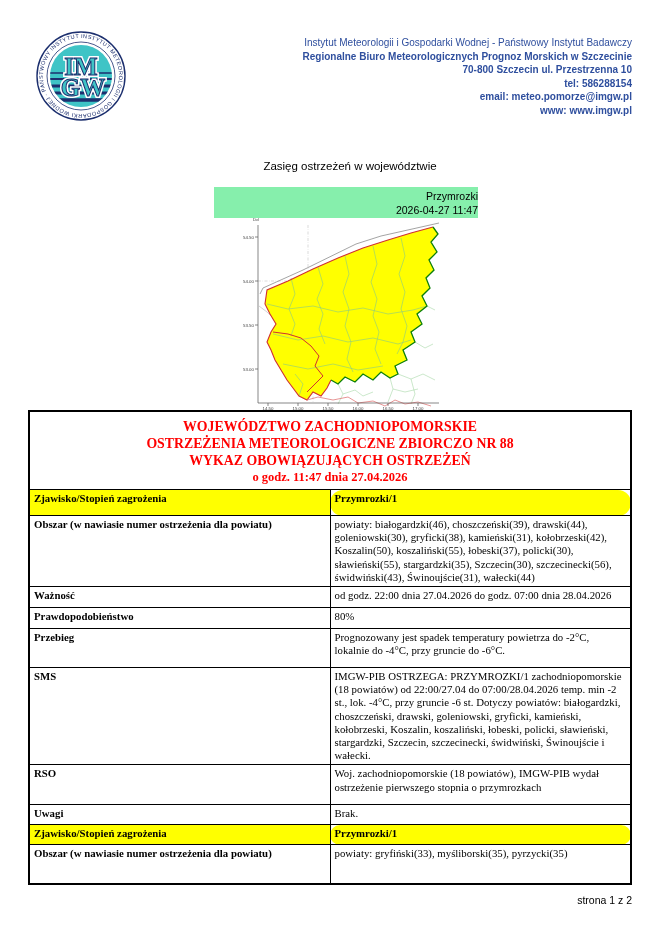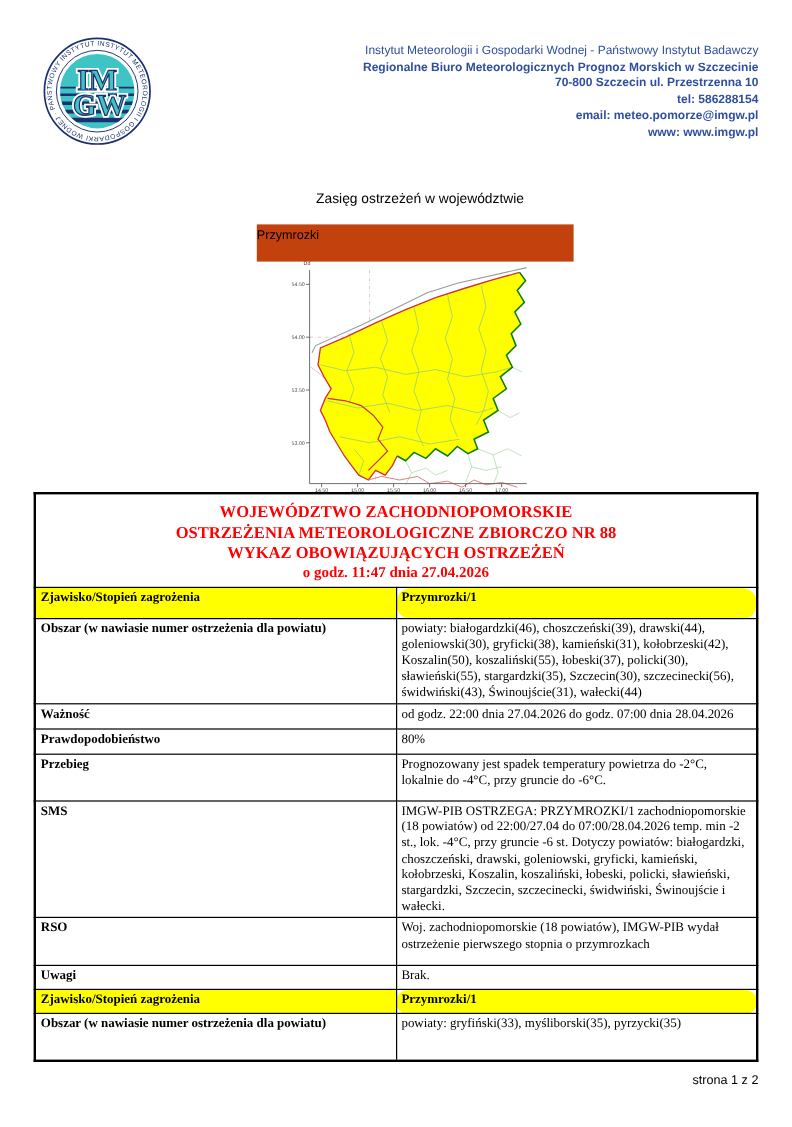--- a/index.html
+++ b/index.html
@@ -8,22 +8,22 @@
 
   
   #logo{position:absolute;left:34px;top:29px;width:94px;height:94px;}
   #hdr{position:absolute;top:36px;right:28px;width:470px;text-align:right;
        font-size:10px;line-height:13.5px;}
   .hdr-line{white-space:nowrap;}
   .hdr-bold{font-weight:bold;}
 
   
   #zasieg{position:absolute;left:130px;top:160px;width:440px;text-align:center;font-size:11.5px;}
-  #capbox{position:absolute;left:214px;top:187px;width:264px;height:31px;background:#c2410c;
-          text-align:left;font-size:10.5px;line-height:14px;padding-top:2px;box-sizing:border-box;}
+  #capbox{position:absolute;left:214px;top:187px;width:264px;height:31px;background:#86efac;
+          text-align:right;font-size:10.5px;line-height:14px;padding-top:2px;box-sizing:border-box;}
 
   
   #map{position:absolute;left:243px;top:214px;width:200px;height:196px;}
 
   
   #wtable{position:absolute;left:28px;top:410px;width:604px;border-collapse:collapse;
           table-layout:fixed;font-family:"Liberation Serif",serif;}
   #wtable td{border:1px solid #000;vertical-align:top;padding:2px 5px 2px 4px;
              font-size:10.8px;line-height:13.2px;box-sizing:border-box;}
   #wtable{border:2px solid #000;}
@@ -77,20 +77,21 @@
     <div class="hdr-line hdr-bold">Regionalne Biuro Meteorologicznych Prognoz Morskich w Szczecinie</div>
     <div class="hdr-line hdr-bold">70-800 Szczecin ul. Przestrzenna 10</div>
     <div class="hdr-line hdr-bold">tel: 586288154</div>
     <div class="hdr-line hdr-bold">email: meteo.pomorze@imgw.pl</div>
     <div class="hdr-line hdr-bold">www: www.imgw.pl</div>
   </div>
 
   <div id="zasieg">Zasięg ostrzeżeń w województwie</div>
   <div id="capbox">
     <div>Przymrozki</div>
+    <div>2026-04-27 11:47</div>
   </div>
 
   <div id="map">
     <svg width="200" height="196" viewBox="0 0 200 196">
 
       <g stroke="#b5b5b5" stroke-width="0.5" stroke-dasharray="3,1.5,0.5,1.5">
         <line x1="65" y1="11" x2="65" y2="62"></line>
         <line x1="15" y1="67" x2="70" y2="67"></line>
         <line x1="70" y1="150" x2="70" y2="188"></line>
       </g>

